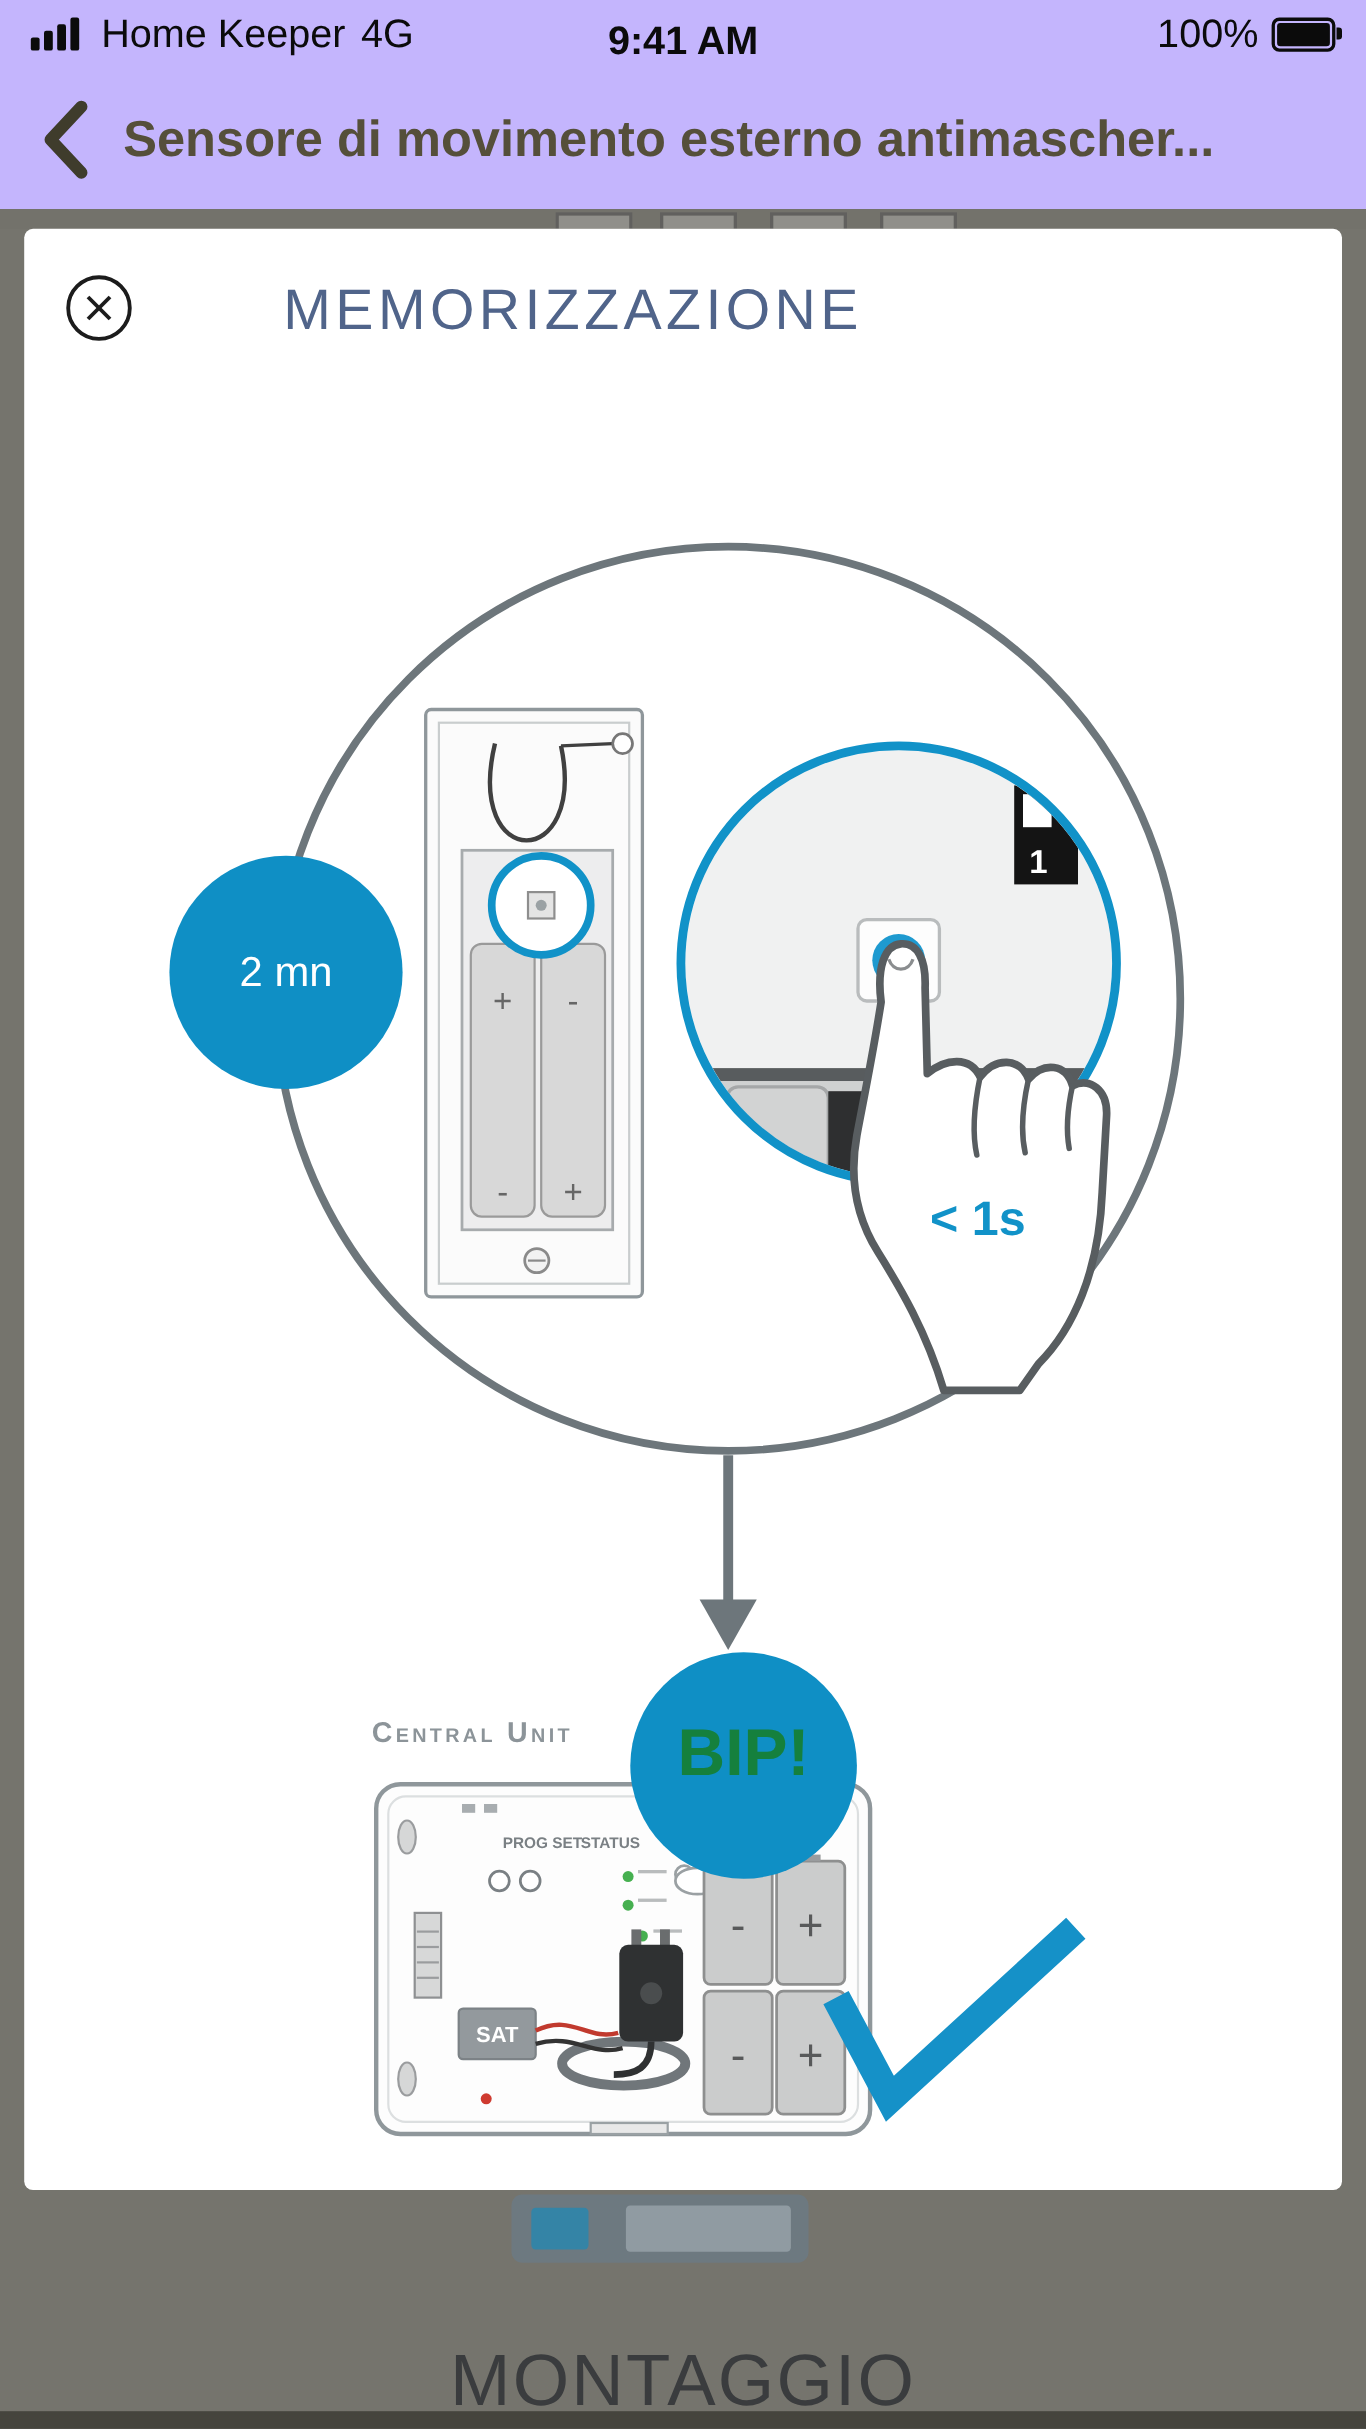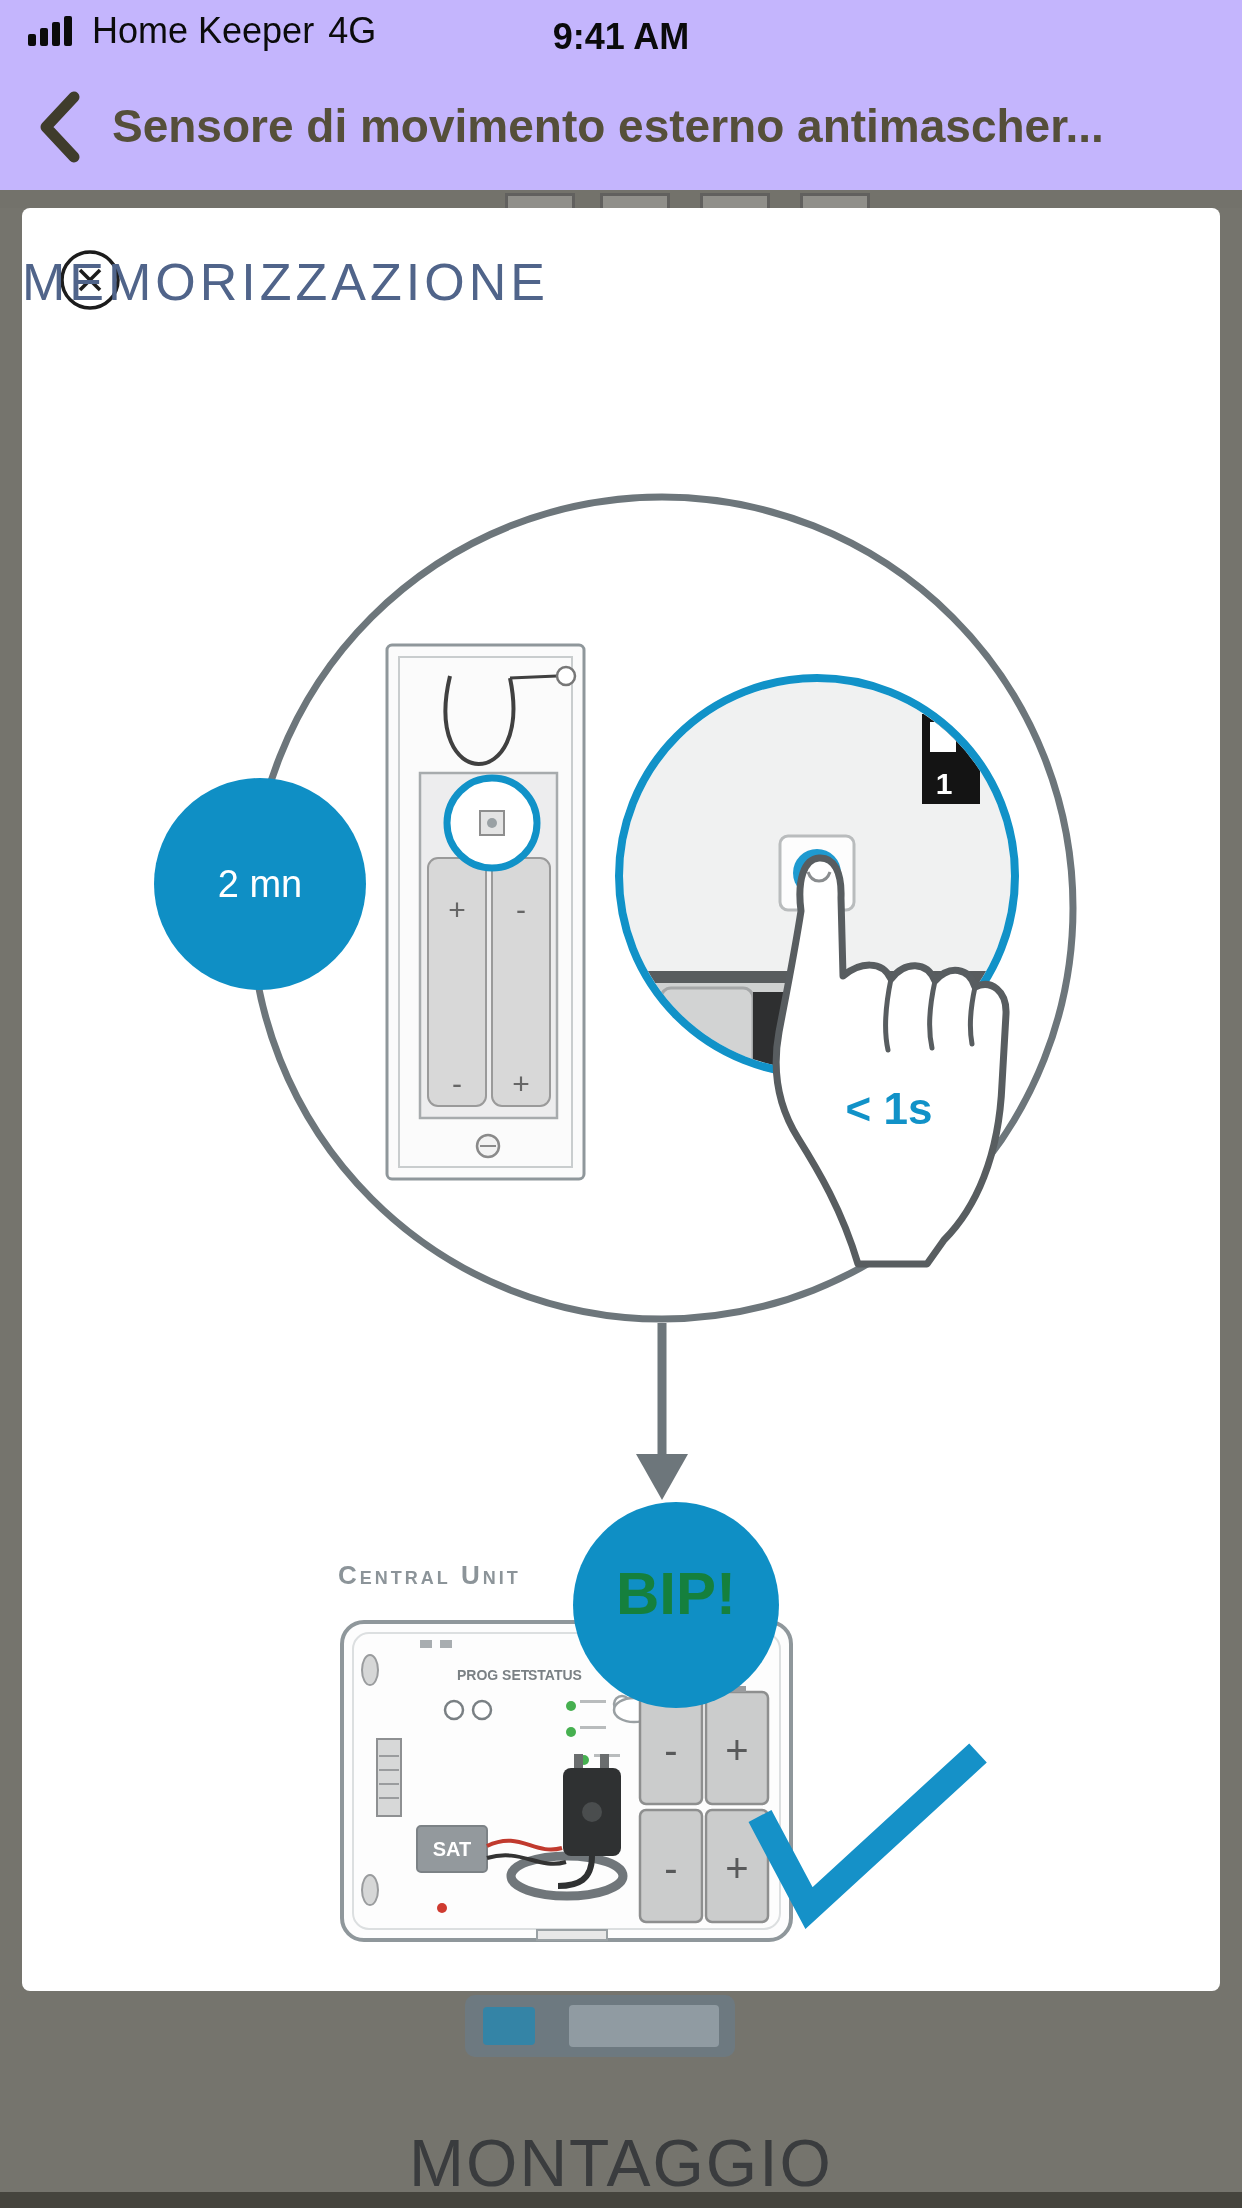--- a/index.html
+++ b/index.html
@@ -34,21 +34,21 @@
   }
   
   .strip{position:absolute;left:0;top:190px;width:1242px;height:18px;background:#73726b;overflow:hidden;}
   .strip i{display:block;position:absolute;top:3px;height:26px;width:64px;border:3px solid rgba(40,40,40,.45);background:rgba(230,230,230,.25);}
   .strip i:nth-child(1){left:505px;} .strip i:nth-child(2){left:600px;}
   .strip i:nth-child(3){left:700px;} .strip i:nth-child(4){left:800px;}
   
   .modal{position:absolute;left:22px;top:208px;width:1198px;height:1783px;background:#ffffff;border-radius:8px;}
   .close-btn{position:absolute;left:36px;top:40px;width:64px;height:64px;background:none;border:none;padding:0;cursor:pointer;}
   .modal-title{
-    position:absolute;left:0;top:44px;width:998px;text-align:left;
+    position:absolute;left:0;top:44px;width:998px;text-align:center;
     font-size:52px;letter-spacing:4px;color:#50648a;font-weight:400;
   }
   .illu{position:absolute;left:0;top:0;width:1198px;height:1783px;}
   svg text{font-family:"Liberation Sans",sans-serif;}
   .label{position:absolute;text-align:center;}
   .label-2mn{left:138px;top:644px;width:200px;height:64px;line-height:64px;font-size:38px;font-weight:400;color:#ffffff;}
   .label-1s{left:767px;top:868px;width:200px;height:66px;line-height:66px;font-size:44px;font-weight:700;color:#1192c8;}
   .label-bip{left:554px;top:1351px;width:200px;height:70px;line-height:70px;font-size:60px;font-weight:700;color:#15803d;}
   .label-cu{left:316px;top:1352px;font-size:26px;font-weight:600;color:#8c9499;font-variant:small-caps;letter-spacing:3px;white-space:nowrap;text-align:left;}
   
@@ -69,20 +69,26 @@
         <span class="bars">
             <i></i>
             <i></i>
             <i></i>
             <i></i>
           </span>
         <span>Home Keeper</span>
         <span>4G</span>
       </div>
       <div class="sb-time">9:41 AM</div>
+      <div class="sb-right">
+        <span>100%</span>
+        <span class="battery">
+            <span class="fill"></span>
+          </span>
+      </div>
     </div>
     <div class="navbar">
       <button class="back-btn" aria-label="back">
         <svg width="48" height="74" viewBox="0 0 48 74">
           <polyline points="38,7 10,37 38,67" fill="none" stroke="#3f3c2c" stroke-width="11" stroke-linecap="round" stroke-linejoin="round"></polyline>
         </svg>
       </button>
       <div class="nav-title">Sensore di movimento esterno antimascher...</div>
     </div>
   </div>

